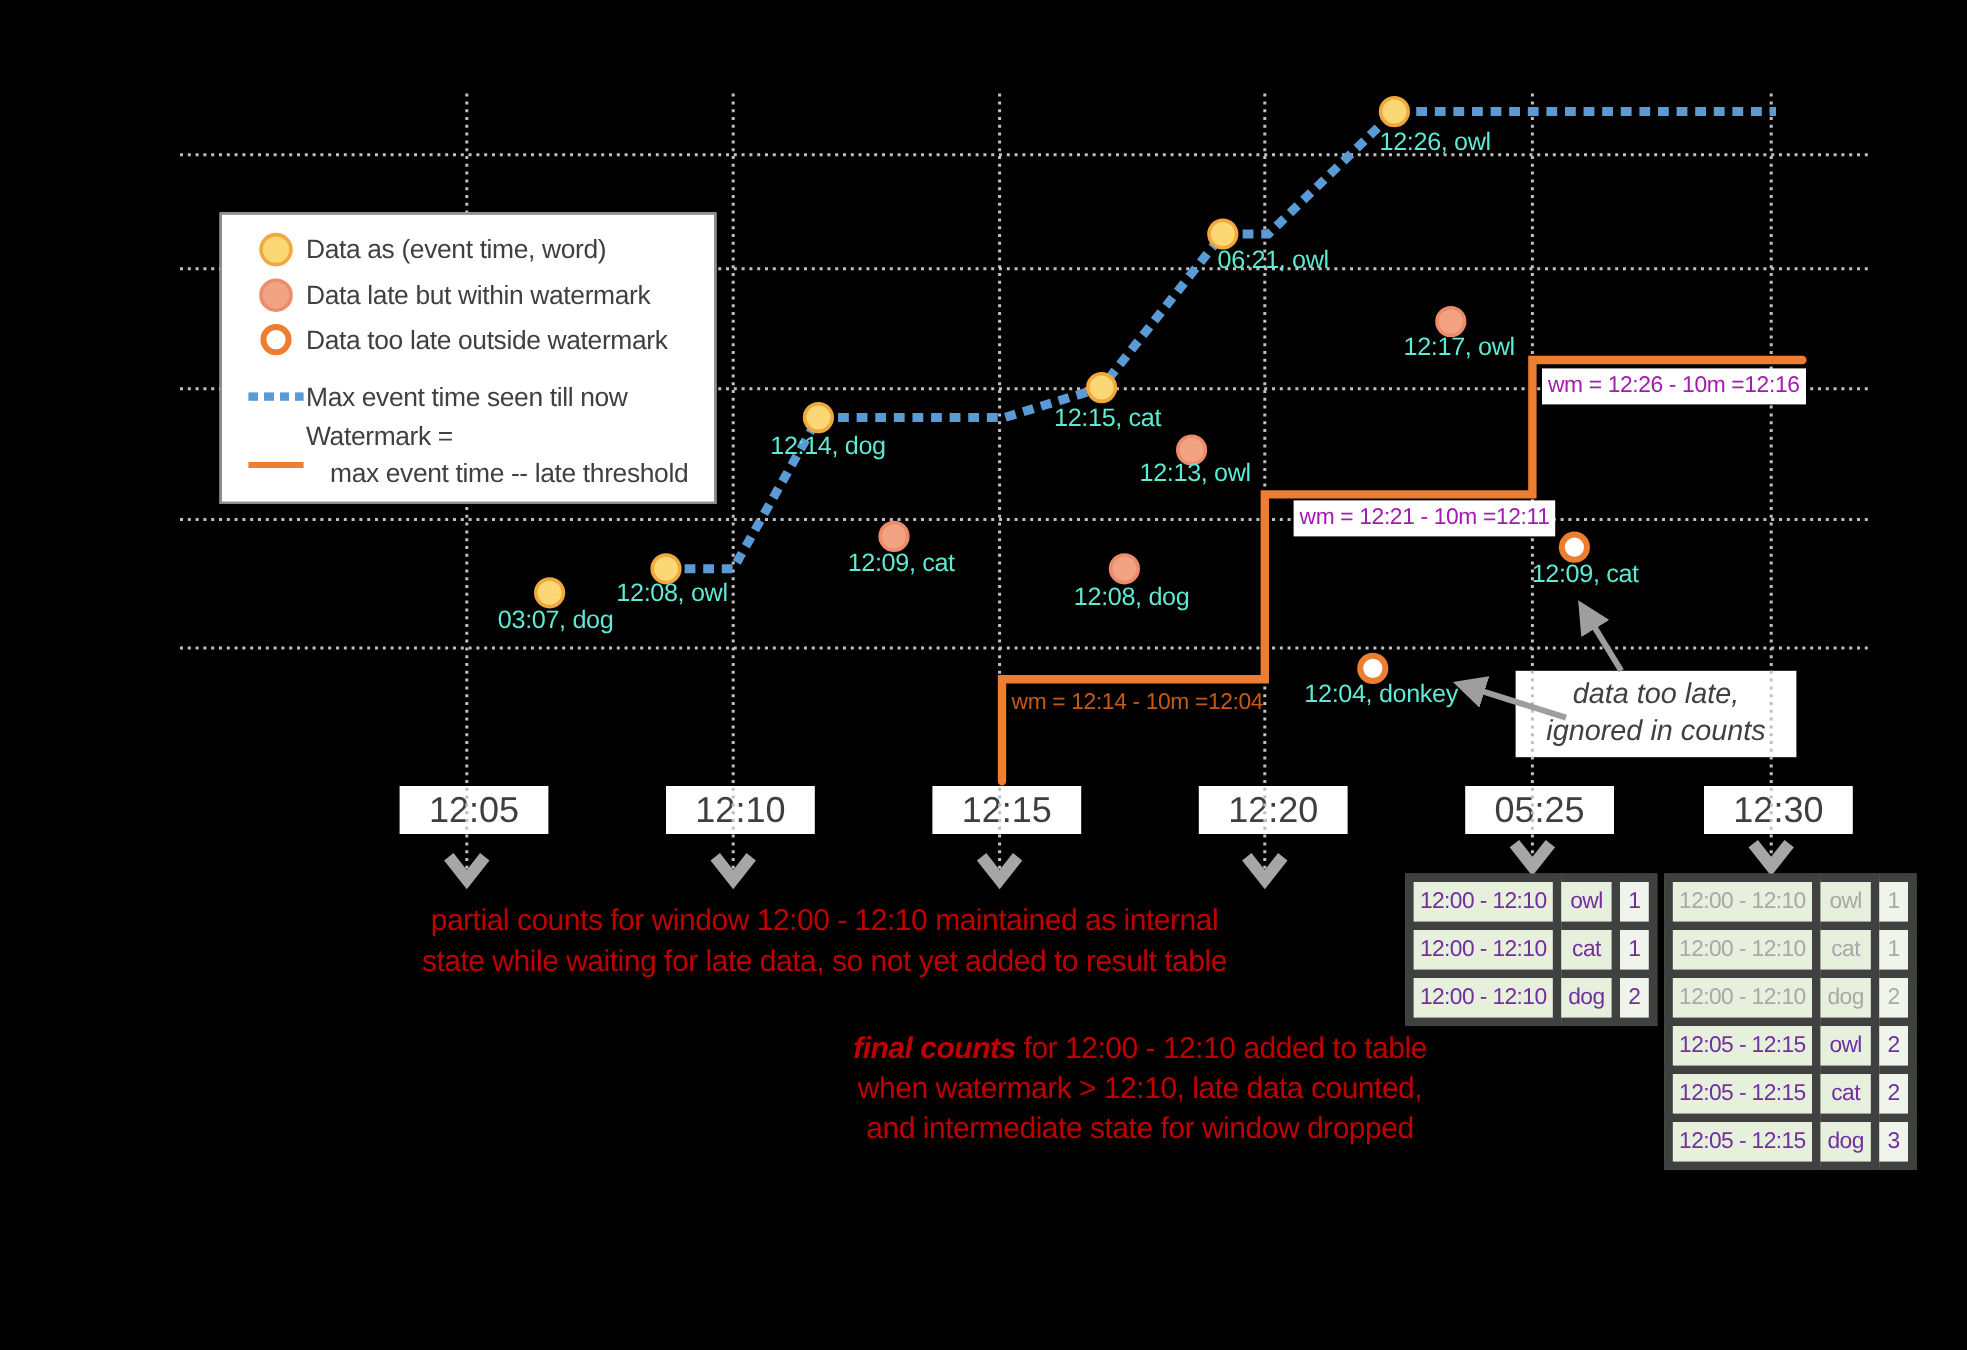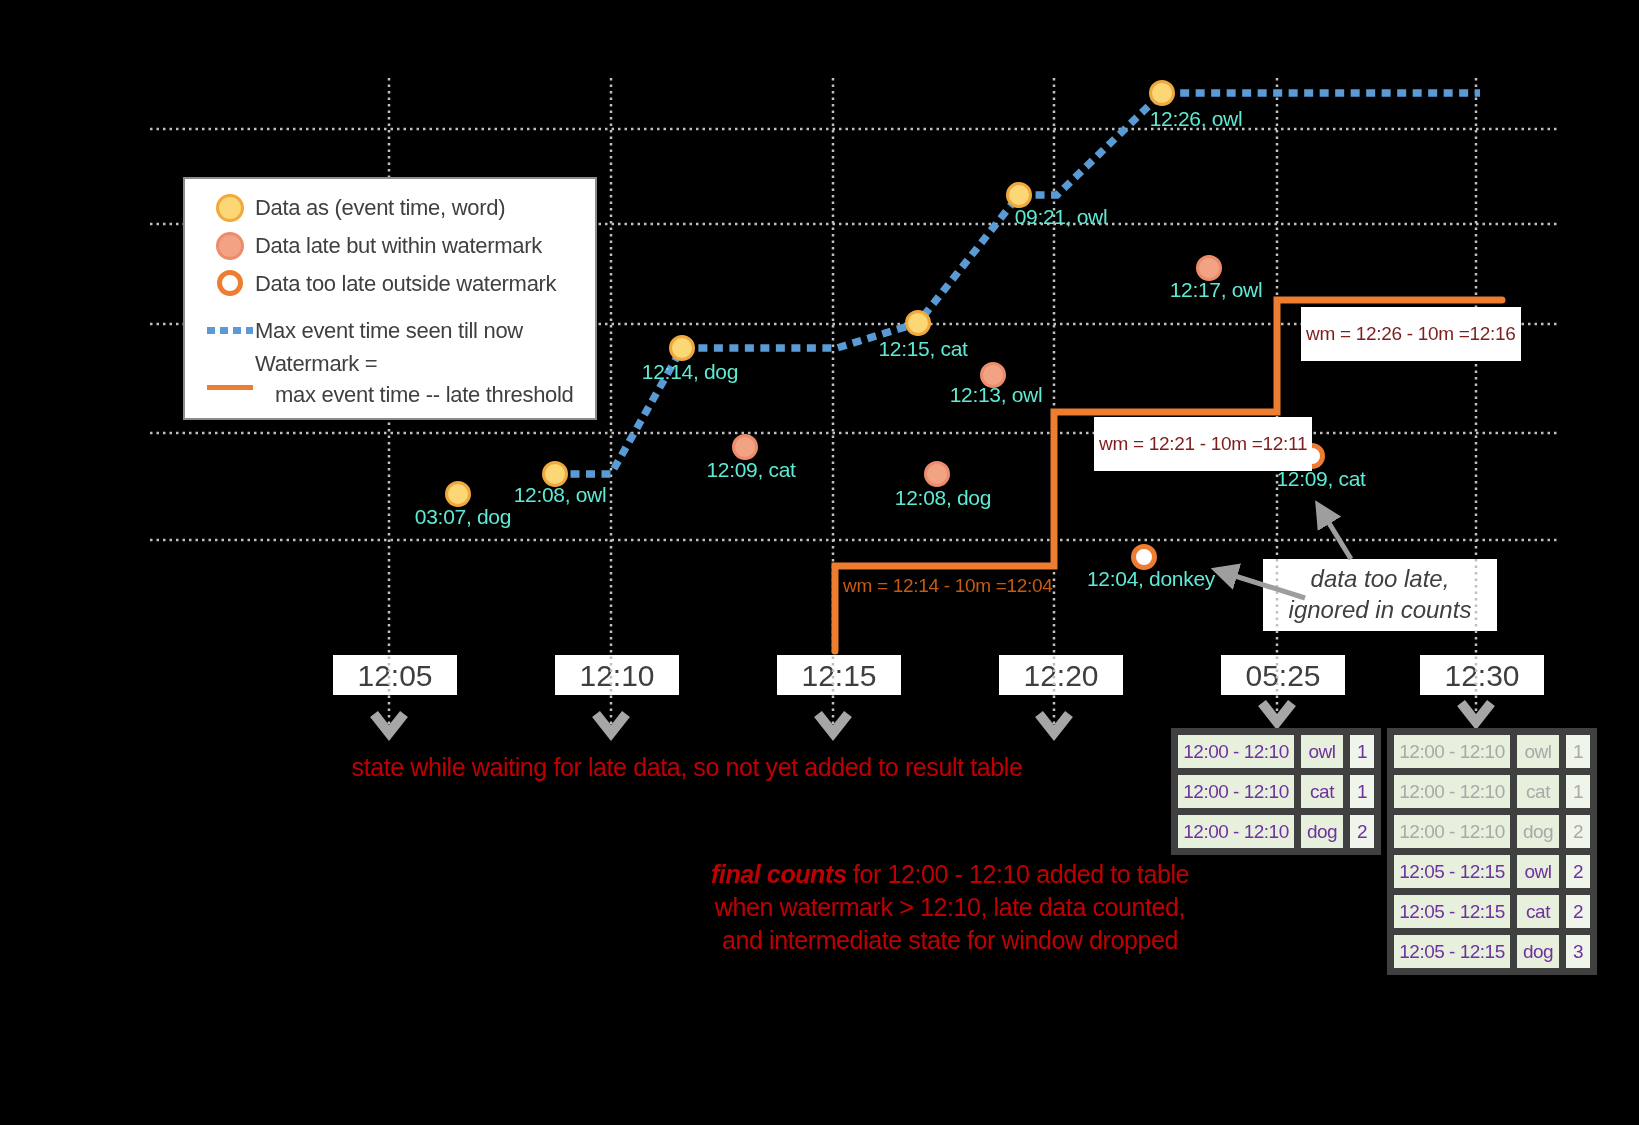--- a/index.html
+++ b/index.html
@@ -14,21 +14,21 @@
   
   svg.lines{position:absolute;left:0;top:0;z-index:2;}
   .dot{position:absolute;border-radius:50%;z-index:3;box-sizing:content-box;}
   .dot.on{width:20px;height:20px;background:#FBD775;border:3px solid #F1A83C;}
   .dot.late{width:20px;height:20px;background:#F2A384;border:3px solid #ED8C6B;}
   .dot.toolate{width:16px;height:16px;background:#fff;border:5px solid #ED7D31;}
   .plabel{position:absolute;width:180px;text-align:center;color:#5eead4;font-size:21px;
           letter-spacing:-0.3px;z-index:3;}
   .wm{position:absolute;font-size:19px;letter-spacing:-0.3px;z-index:3;white-space:nowrap;}
   .wm.onblack{color:#C55A11;}
-  .wm.onwhite{color:#7f1d1d;background:#fff;padding:16px 5px;margin-left:16px;}
+  .wm.onwhite{color:#a21caf;background:#fff;padding:4px 5px;}
   .legend{position:absolute;left:183px;top:177px;width:414px;height:243px;background:#fff;
           border:2px solid #8c8c8c;box-sizing:border-box;z-index:3;}
   .legend .txt{position:absolute;color:#404040;font-size:22px;letter-spacing:-0.3px;white-space:nowrap;}
   .lg-circ{position:absolute;border-radius:50%;box-sizing:content-box;}
   .redtxt{position:absolute;color:#C00000;font-size:25px;letter-spacing:-0.4px;text-align:center;z-index:3;}
   .rtable{border-collapse:collapse;border:5px solid #70AD47;background:#70AD47;}
   .rtable td{border:7px solid #404040;background:#E6F0DC;color:#7030A0;font-size:19px;
              letter-spacing:-0.5px;text-align:center;height:33px;padding:0 2px;margin-left:22px;}
   .rtable td.w{width:112px;}
   .rtable td.a{width:38px;}
@@ -113,21 +113,21 @@
   <div class="dot on" style="left:445px;top:481px"></div>
   <div class="dot on" style="left:542px;top:461px"></div>
   <div class="dot on" style="left:669px;top:335px"></div>
   <div class="dot on" style="left:905px;top:310px"></div>
   <div class="dot on" style="left:1006px;top:182px"></div>
   <div class="dot on" style="left:1149px;top:80px"></div>
   <div class="plabel" style="left:373px;top:505px">03:07, dog</div>
   <div class="plabel" style="left:470px;top:483px">12:08, owl</div>
   <div class="plabel" style="left:600px;top:360px">12:14, dog</div>
   <div class="plabel" style="left:833px;top:337px">12:15, cat</div>
-  <div class="plabel" style="left:971px;top:205px">09:21, owl</div>
+  <div class="plabel" style="left:971px;top:205px">06:21, owl</div>
   <div class="plabel" style="left:1106px;top:107px">12:26, owl</div>
 
   <div class="dot late" style="left:732px;top:434px"></div>
   <div class="dot late" style="left:980px;top:362px"></div>
   <div class="dot late" style="left:924px;top:461px"></div>
   <div class="dot late" style="left:1196px;top:255px"></div>
   <div class="plabel" style="left:661px;top:458px">12:09, cat</div>
   <div class="plabel" style="left:906px;top:383px">12:13, owl</div>
   <div class="plabel" style="left:853px;top:486px">12:08, dog</div>
   <div class="plabel" style="left:1126px;top:278px">12:17, owl</div>
@@ -135,20 +135,21 @@
   <div class="dot toolate" style="left:1131px;top:544px"></div>
   <div class="dot toolate" style="left:1299px;top:443px"></div>
   <div class="plabel" style="left:1061px;top:567px">12:04, donkey</div>
   <div class="plabel" style="left:1231px;top:467px">12:09, cat</div>
 
   <div class="wm onblack" style="left:843px;top:575px">wm = 12:14 - 10m =12:04</div>
   <div class="wm onwhite" style="left:1078px;top:417px">wm = 12:21 - 10m =12:11</div>
   <div class="wm onwhite" style="left:1285px;top:307px">wm = 12:26 - 10m =12:16</div>
 
   <div class="redtxt" style="left:307px;top:750px;width:760px;line-height:34px;">
+    <div>partial counts for window 12:00 - 12:10 maintained as internal</div>
     <div>state while waiting for late data, so not yet added  to result table</div>
   </div>
   <div class="redtxt" style="left:690px;top:858px;width:520px;line-height:33px;">
     <div><span style="font-weight:bold;font-style:italic;">final counts</span><span> for 12:00 - 12:10 added to table</span></div>
     <div>when watermark &gt; 12:10, late data counted,</div>
     <div>and intermediate state for window dropped</div>
   </div>
 
   <div class="tablewrap" style="left:1171px;top:728px">
     <table class="rtable">

